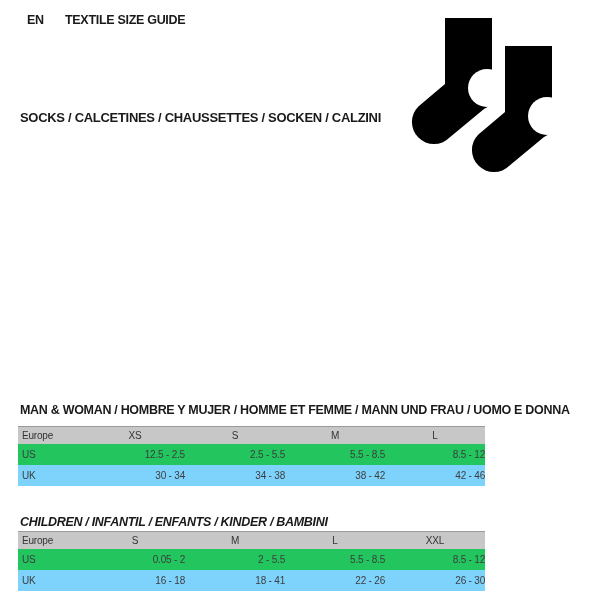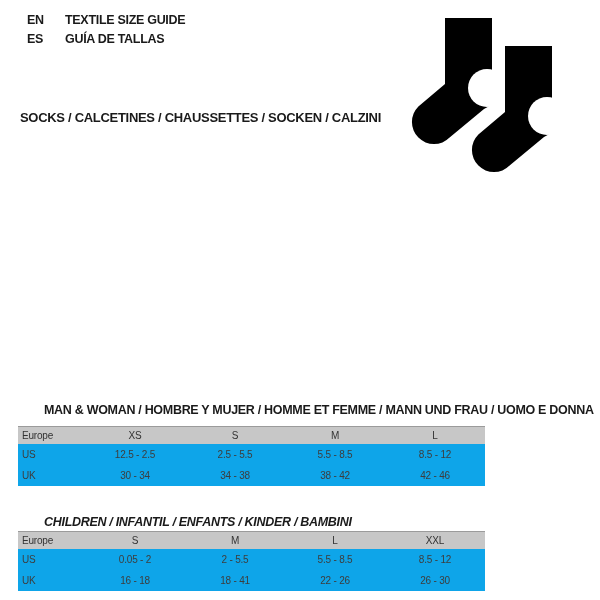--- a/index.html
+++ b/index.html
@@ -40,21 +40,20 @@
 
   
   .tbl-title {
     position: absolute;
     left: 20px;
     font-size: 12.5px;
     font-weight: 700;
     letter-spacing: -0.3px;
     white-space: nowrap;
     color: #1a1a1a;
-    margin-left: 24px;
   }
   .tbl-title.t1 { top: 403px; }
   .tbl-title.t2 { top: 515px; font-style: italic; }
 
   table.size-table {
     position: absolute;
     left: 18px;
     width: 467px;
     border-collapse: collapse;
     table-layout: fixed;
@@ -70,36 +69,33 @@
 
   tr.hdr {
     background: #c7c7c7;
     border-top: 1px solid #9b9b9b;
     height: 17px;
     color: #333333;
   }
   tr.hdr th { font-weight: 400; text-align: center; padding: 0; }
   tr.hdr th.left { text-align: left; padding-left: 4px; }
 
-  tbody tr { height: 21px; background: #0ea5e9; }
-  tbody tr.alt { background: #0ea5e9; }
-  td { text-align: center; padding: 0; }
+  tbody tr { height: 21px; background: #22c55e; }
+  tbody tr.alt { background: #7dd3fc; }
+  td { text-align: right; padding: 0; }
   td.left { text-align: left; padding-left: 4px; }
 </style>
 </head>
 <body>
 
 <div class="page">
 
   <div class="lang-list">
     <div class="lang-row">
       <span class="lang-code">EN</span><span class="lang-label">TEXTILE SIZE GUIDE</span>
-    </div>
-    <div class="lang-row">
-      <span class="lang-code">ES</span><span class="lang-label">GUÍA DE TALLAS</span>
     </div>
   </div>
 
   <div class="category">SOCKS / CALCETINES / CHAUSSETTES / SOCKEN / CALZINI</div>
 
   <svg class="socks-svg" width="170" height="190" viewBox="0 0 170 190" xmlns="http://www.w3.org/2000/svg">
     <defs>
       <g id="sock">
         <path fill="#000000" d="M45,13 H92 V92 Q92,101 84,104 L49.6,132.6 A22,22 0 0 1 18.4,101.4 L45,79.1 Z"></path>
         <circle cx="87" cy="83" r="19" fill="#ffffff"></circle>

